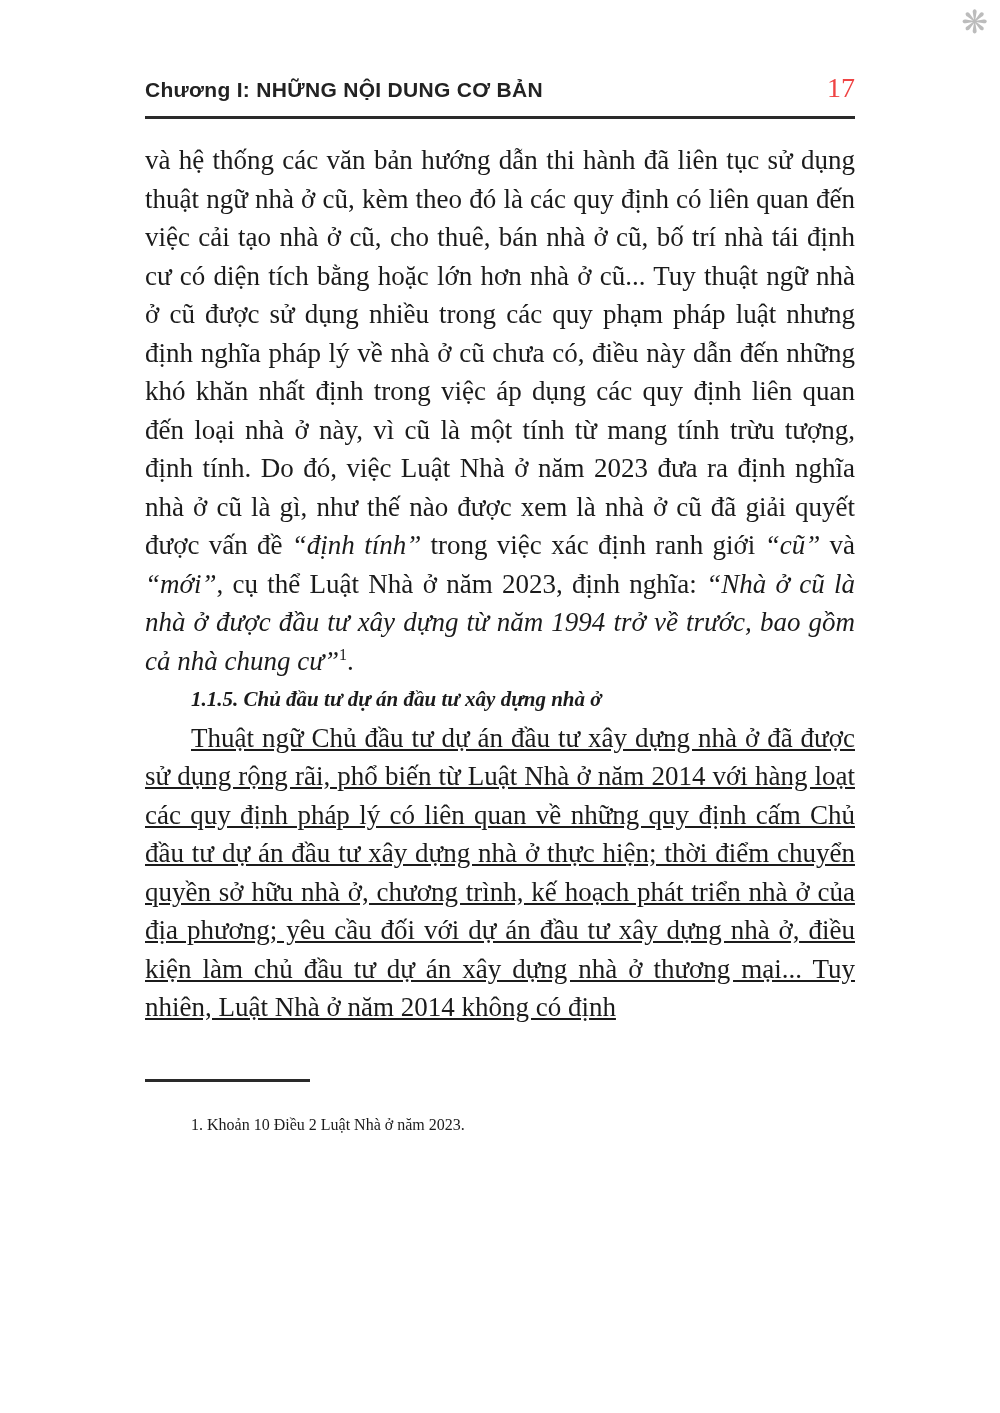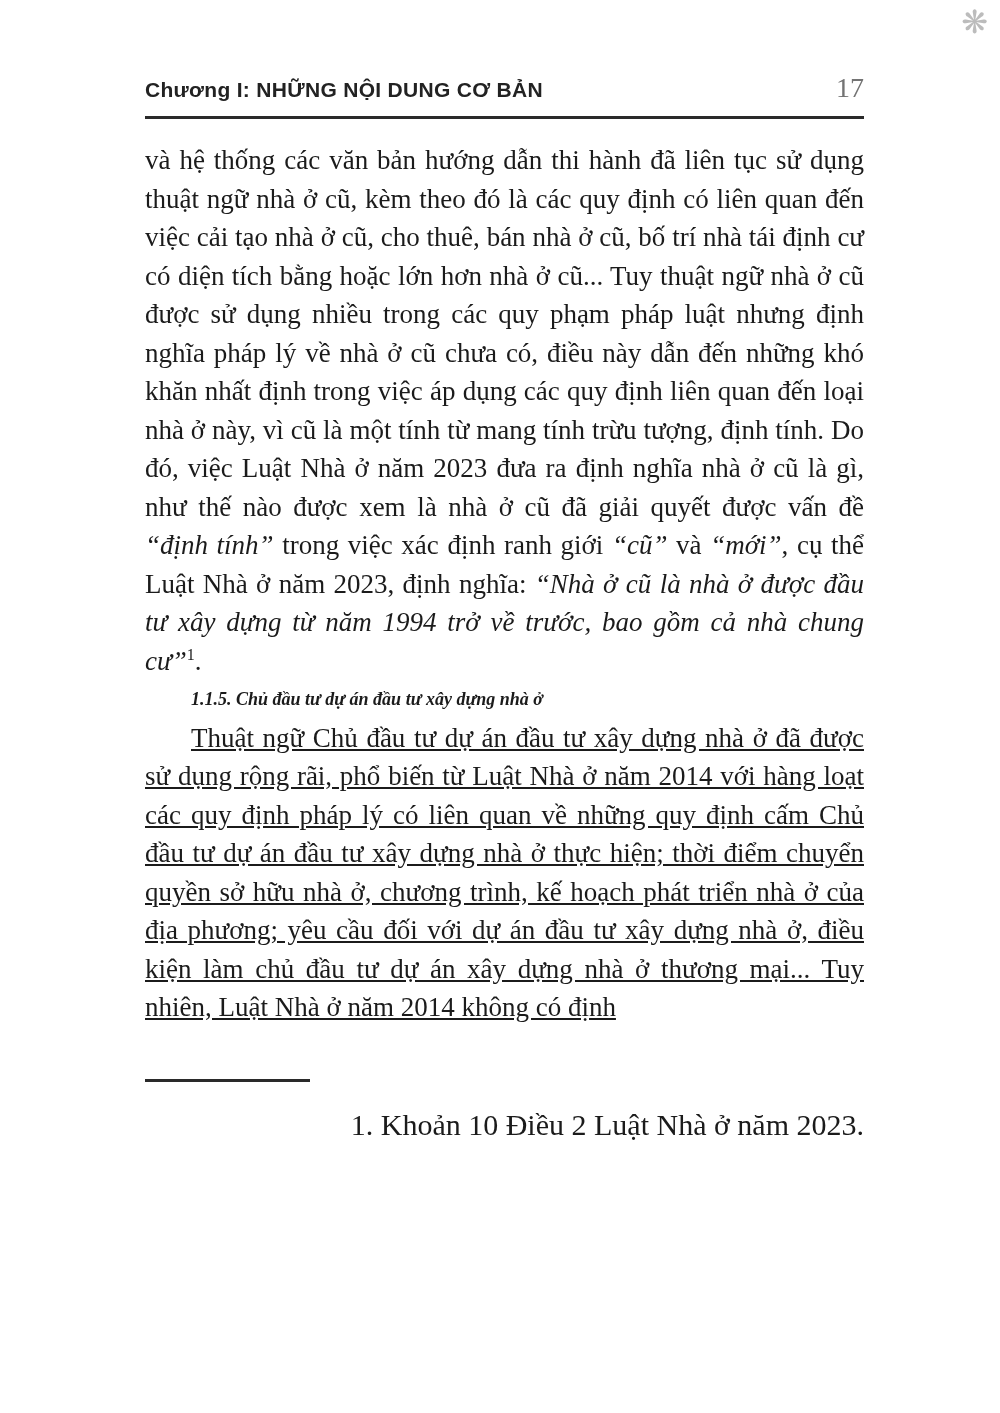--- a/index.html
+++ b/index.html
@@ -22,62 +22,62 @@
     top: 6px;
     right: 12px;
     font-size: 32px;
     color: #bcbcbc;
     line-height: 1;
     user-select: none;
   }
   .content {
     position: absolute;
     left: 145px;
-    right: 136px;
+    right: 145px;
     top: 72px;
   }
   .running-header {
     display: flex;
     justify-content: space-between;
     align-items: baseline;
     border-bottom: 3px solid #2a2a2a;
     padding-bottom: 12px;
   }
   .chapter-title {
     font-family: "Liberation Sans", sans-serif;
     font-weight: 700;
     font-size: 21px;
     letter-spacing: 0.3px;
     color: #222222;
   }
   .page-number {
     font-family: "Liberation Serif", serif;
     font-size: 28px;
-    color: #737373;
+    color: #ef4444;
   }
   .body-text {
     margin-top: 22px;
     font-size: 27px;
     line-height: 38.5px;
     text-align: justify;
     text-justify: inter-word;
   }
   .para {
     margin: 0;
   }
   .para.indent {
     text-indent: 46px;
     text-decoration: underline;
   }
   .section-heading {
     margin: 0;
     text-indent: 46px;
     font-weight: 700;
     font-style: italic;
-    font-size: 18px;
+    font-size: 21px;
     line-height: 38.5px;
   }
   .em {
     font-style: italic;
   }
   sup.fn-ref {
     font-size: 16px;
     line-height: 0;
     vertical-align: super;
   }
@@ -85,24 +85,24 @@
     margin-top: 52px;
   }
   .footnote-divider {
     width: 165px;
     height: 0;
     border-top: 3px solid #2a2a2a;
     margin-bottom: 26px;
   }
   .footnote-text {
     margin: 0;
-    font-size: 30px;
+    font-size: 16px;
     line-height: 34px;
     text-indent: 46px;
-    text-align: right;
+    text-align: left;
   }
 </style>
 </head>
 <body>
 
 <div class="page">
 
   <div class="flower">❋</div>
 
   <div class="content">

